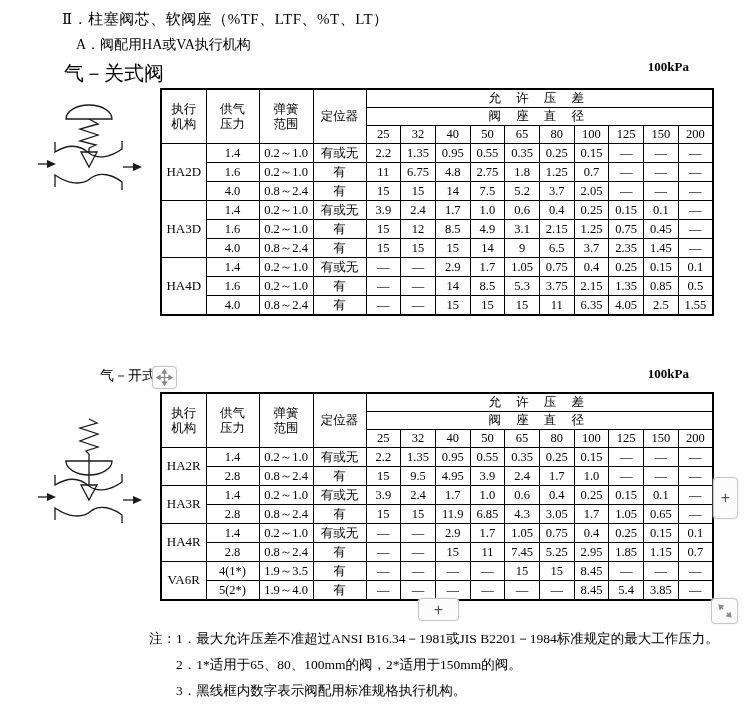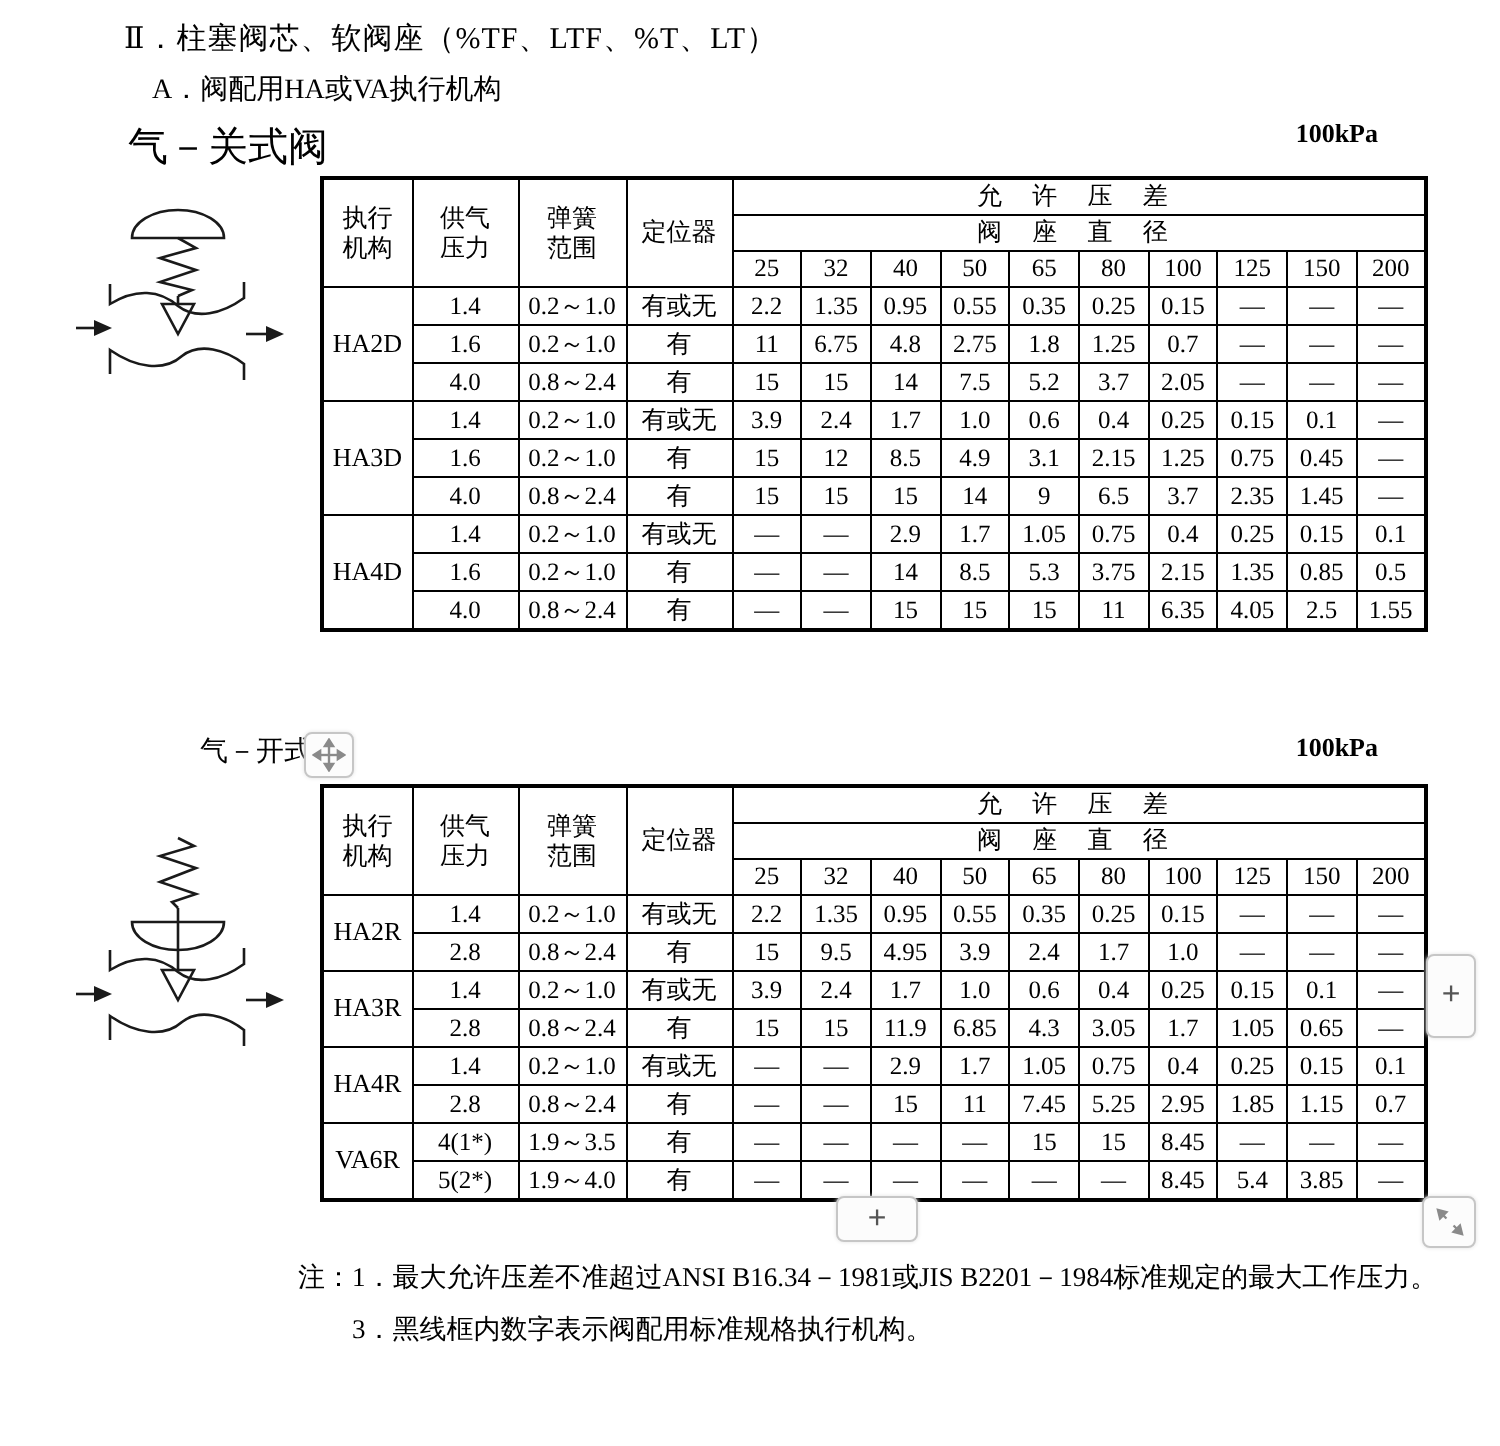--- a/index.html
+++ b/index.html
@@ -478,14 +478,15 @@
       <line x1="7" y1="7" x2="4" y2="4"></line>
       <polygon points="2.2,2.2 7,3.4 3.4,7"></polygon>
       <line x1="11" y1="11" x2="14" y2="14"></line>
       <polygon points="15.8,15.8 11,14.6 14.6,11"></polygon>
     </g>
   </svg>
 </div>
 
 <div class="abs notes">
   <div class="nline"><span>注：</span><span>1．最大允许压差不准超过ANSI B16.34－1981或JIS B2201－1984标准规定的最大工作压力。</span></div>
+  <div class="nline ind">2．1*适用于65、80、100mm的阀，2*适用于150mm的阀。</div>
   <div class="nline ind">3．黑线框内数字表示阀配用标准规格执行机构。</div>
 </div>
 
 </body></html>

